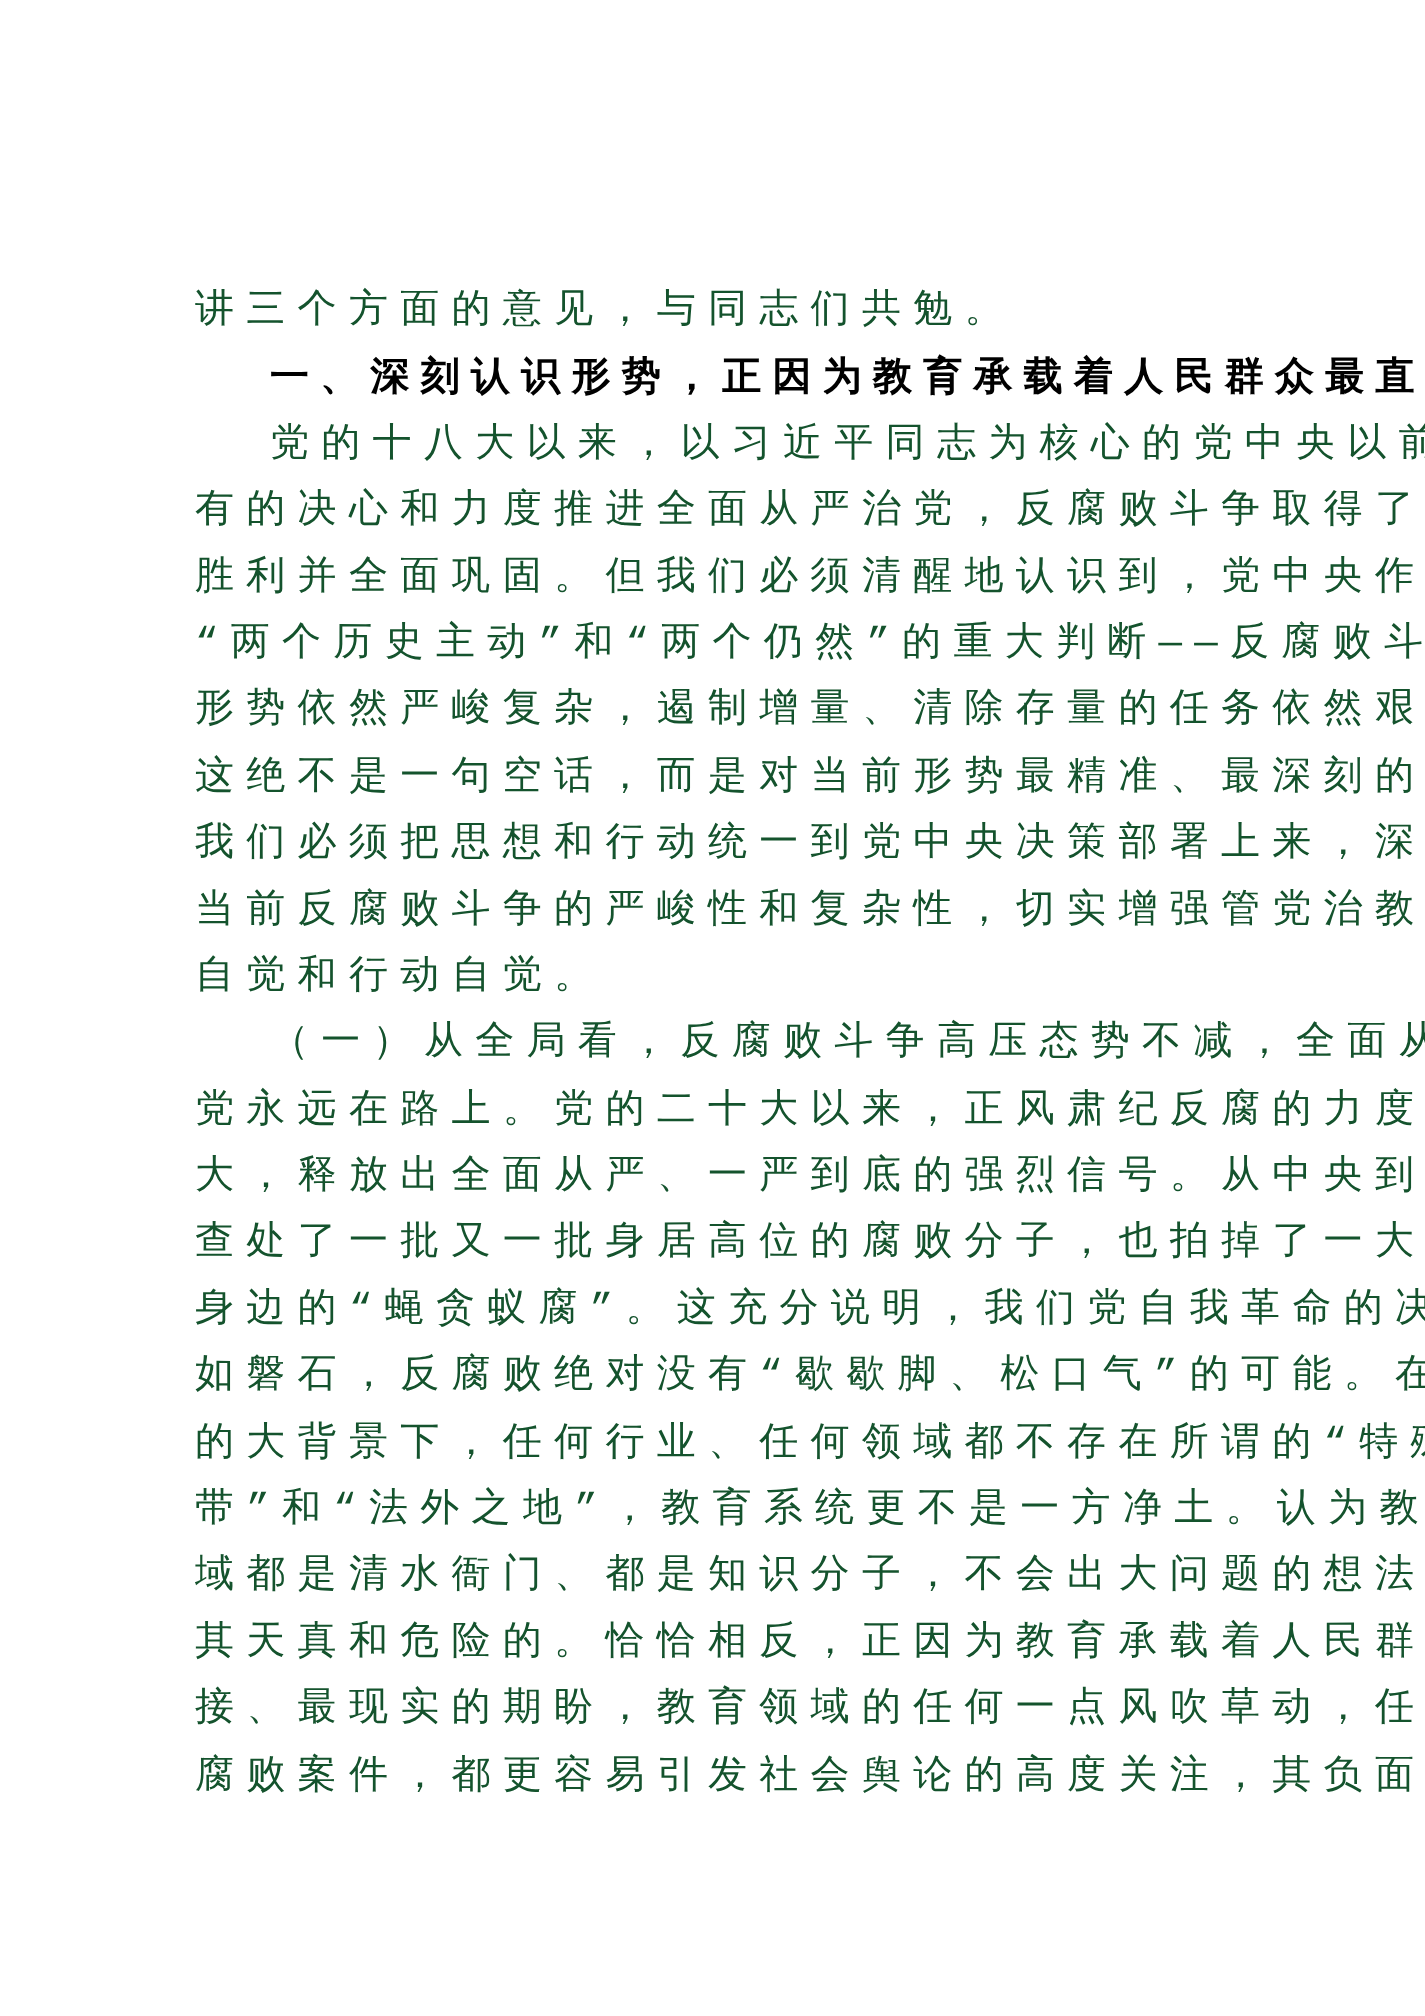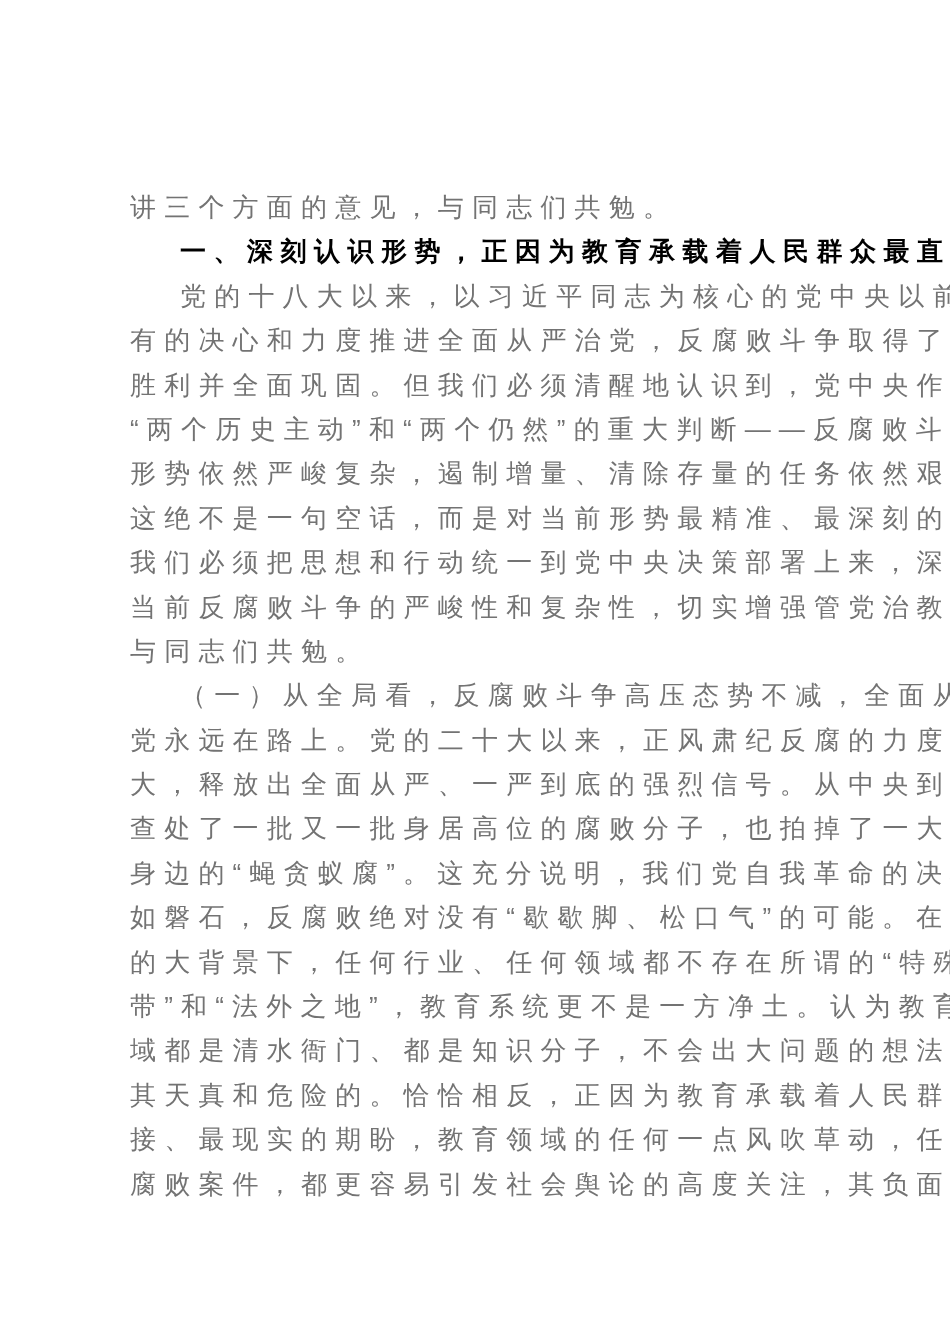--- a/index.html
+++ b/index.html
@@ -6,23 +6,23 @@
   body { width: 950px; height: 1344px; position: relative; overflow: hidden; }
   .page {
     position: absolute; left: 0; top: 0; width: 950px; height: 1344px;
     background: #ffffff;
   }
   .content {
     position: absolute; left: 130px; top: 185px; width: 720px;
   }
   .line {
     height: 44.4px; line-height: 44.4px;
-    font-family: Liberation Sans, sans-serif;
+    font-family: Liberation Mono, monospace;
     font-size: 26px;
-    color: #737373;
+    color: #14532d;
     white-space: nowrap;
     letter-spacing: 8.2px;
   }
   .line.indent { padding-left: 50px; }
   .line.heading { font-family: "DejaVu Sans", sans-serif; font-weight: bold; color: #000; letter-spacing: 7.5px; }
 </style>
 </head>
 <body>
 
 <div class="page">
@@ -30,21 +30,21 @@
     <div class="line">讲三个方面的意见，与同志们共勉。</div>
     <div class="line heading indent">一、深刻认识形势，正因为教育承载着人民群众最直</div>
     <div class="line indent">党的十八大以来，以习近平同志为核心的党中央以前所未</div>
     <div class="line">有的决心和力度推进全面从严治党，反腐败斗争取得了压倒性</div>
     <div class="line">胜利并全面巩固。但我们必须清醒地认识到，党中央作出的</div>
     <div class="line">“两个历史主动”和“两个仍然”的重大判断——反腐败斗争</div>
     <div class="line">形势依然严峻复杂，遏制增量、清除存量的任务依然艰巨繁重。</div>
     <div class="line">这绝不是一句空话，而是对当前形势最精准、最深刻的概括。</div>
     <div class="line">我们必须把思想和行动统一到党中央决策部署上来，深刻理解</div>
     <div class="line">当前反腐败斗争的严峻性和复杂性，切实增强管党治教的政治</div>
-    <div class="line">与同志们共勉。</div>
+    <div class="line">自觉和行动自觉。</div>
     <div class="line indent">（一）从全局看，反腐败斗争高压态势不减，全面从严治</div>
     <div class="line">党永远在路上。党的二十大以来，正风肃纪反腐的力度持续加</div>
     <div class="line">大，释放出全面从严、一严到底的强烈信号。从中央到地方，</div>
     <div class="line">查处了一批又一批身居高位的腐败分子，也拍掉了一大批群众</div>
     <div class="line">身边的“蝇贪蚁腐”。这充分说明，我们党自我革命的决心坚</div>
     <div class="line">如磐石，反腐败绝对没有“歇歇脚、松口气”的可能。在这样</div>
     <div class="line">的大背景下，任何行业、任何领域都不存在所谓的“特殊地</div>
     <div class="line">带”和“法外之地”，教育系统更不是一方净土。认为教育领</div>
     <div class="line">域都是清水衙门、都是知识分子，不会出大问题的想法，是极</div>
     <div class="line">其天真和危险的。恰恰相反，正因为教育承载着人民群众最直</div>

